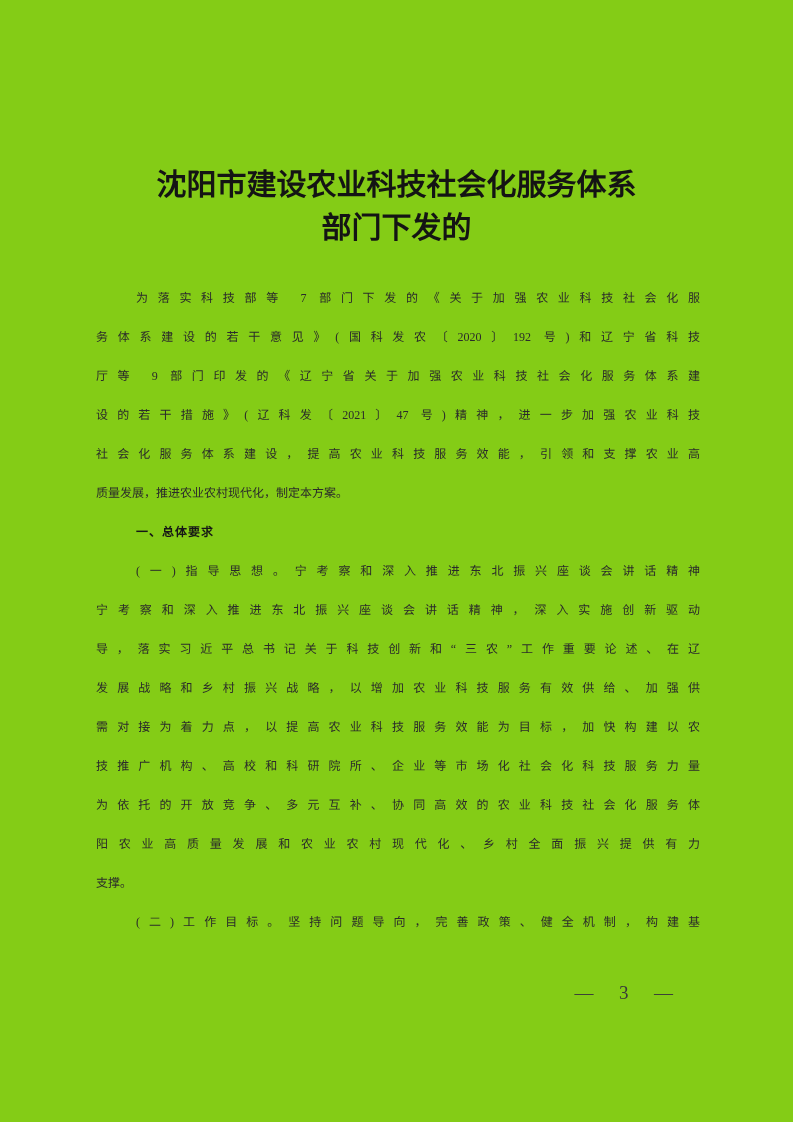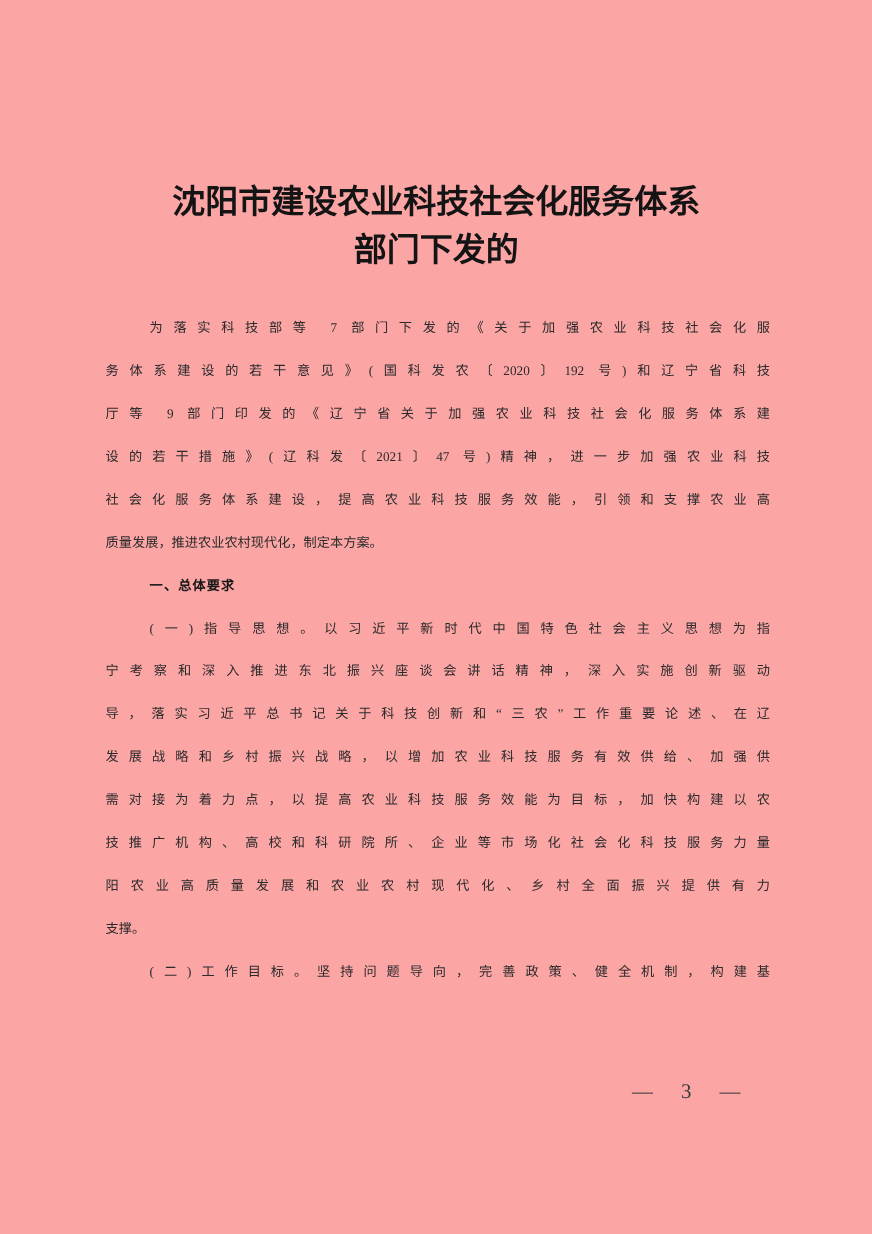--- a/index.html
+++ b/index.html
@@ -4,21 +4,21 @@
 <style>
   html, body {
     margin: 0;
     padding: 0;
     background: #ffffff;
   }
   .page {
     position: relative;
     width: 793px;
     height: 1122px;
-    background: #fca5a5;
+    background: #84cc16;
     font-family: "Liberation Serif", serif;
     color: #2b2b2b;
     overflow: hidden;
   }
   .doc-title {
     margin: 163px 0 0 0;
     text-align: center;
     font-size: 30px;
     line-height: 43px;
     font-weight: 700;
@@ -75,26 +75,27 @@
 
     <div class="line indent">为落实科技部等 7 部门下发的《关于加强农业科技社会化服</div>
     <div class="line">务体系建设的若干意见》(国科发农〔2020〕192 号)和辽宁省科技</div>
     <div class="line">厅等 9 部门印发的《辽宁省关于加强农业科技社会化服务体系建</div>
     <div class="line">设的若干措施》(辽科发〔2021〕47 号)精神，进一步加强农业科技</div>
     <div class="line">社会化服务体系建设，提高农业科技服务效能，引领和支撑农业高</div>
     <div class="line end">质量发展，推进农业农村现代化，制定本方案。</div>
 
     <div class="line indent heading">一、总体要求</div>
 
-    <div class="line indent">(一)指导思想。以习近平新时代中国特色社会主义思想为指</div>
+    <div class="line indent">(一)指导思想。宁考察和深入推进东北振兴座谈会讲话精神</div>
     <div class="line">宁考察和深入推进东北振兴座谈会讲话精神，深入实施创新驱动</div>
     <div class="line">导，落实习近平总书记关于科技创新和“三农”工作重要论述、在辽</div>
     <div class="line">发展战略和乡村振兴战略，以增加农业科技服务有效供给、加强供</div>
     <div class="line">需对接为着力点，以提高农业科技服务效能为目标，加快构建以农</div>
     <div class="line">技推广机构、高校和科研院所、企业等市场化社会化科技服务力量</div>
+    <div class="line">为依托的开放竞争、多元互补、协同高效的农业科技社会化服务体</div>
     <div class="line">阳农业高质量发展和农业农村现代化、乡村全面振兴提供有力</div>
     <div class="line end">支撑。</div>
 
     <div class="line indent">(二)工作目标。坚持问题导向，完善政策、健全机制，构建基</div>
 
   </div>
 
   <div class="page-number">—  3  —</div>
 
 </div>

